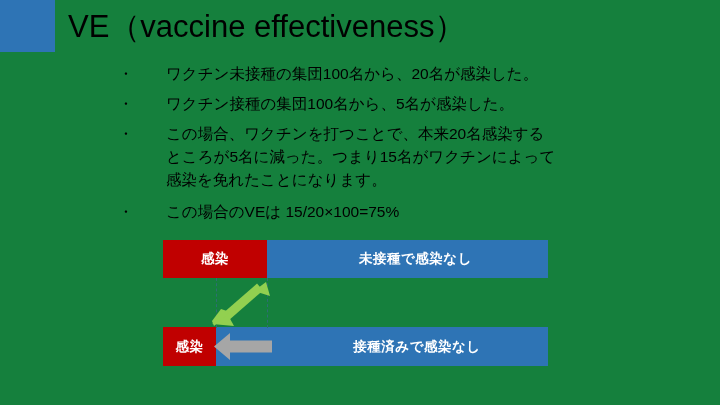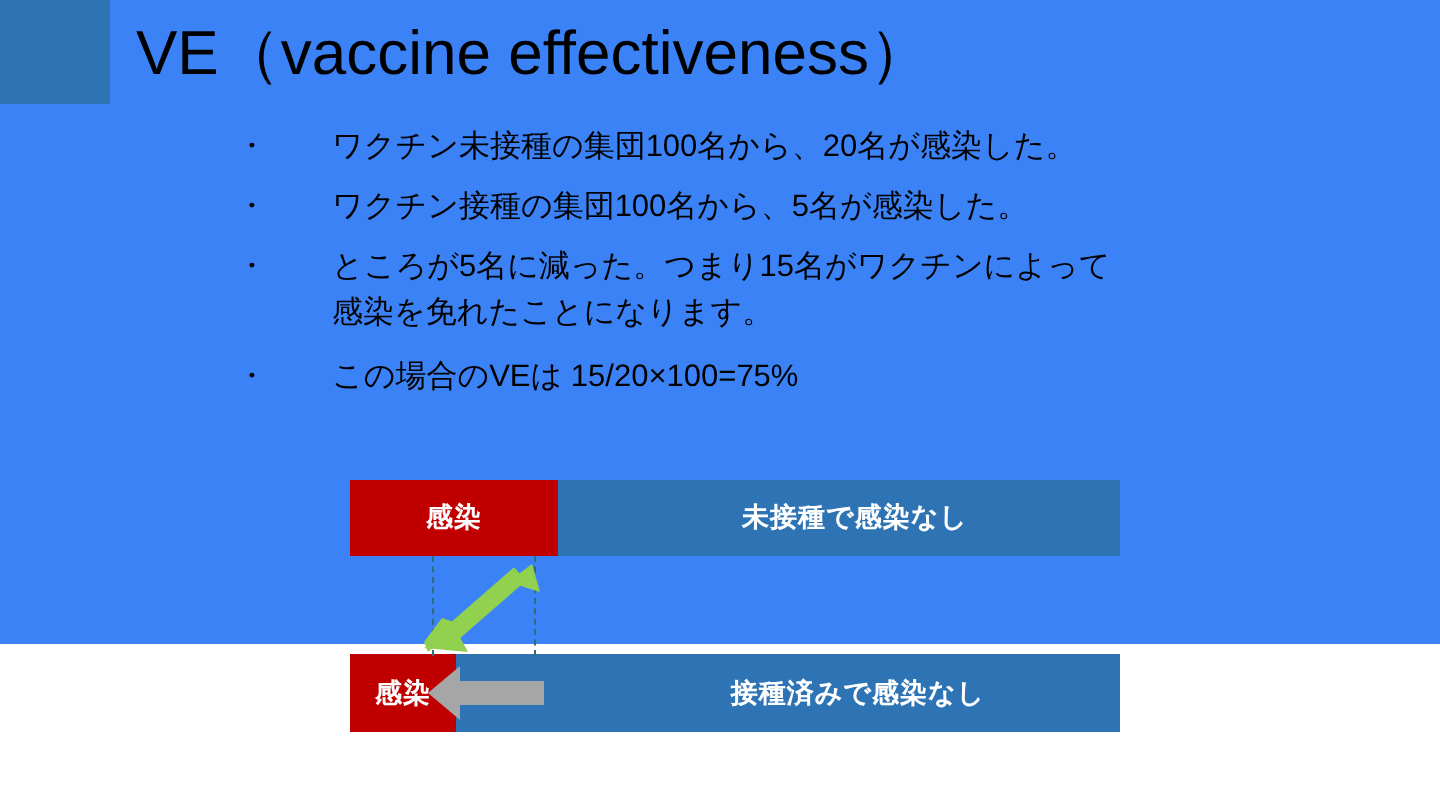--- a/index.html
+++ b/index.html
@@ -11,22 +11,22 @@
     height: 405px;
     background: #ffffff;
     font-family: "Liberation Sans", sans-serif;
     overflow: hidden;
     position: relative;
   }
   #slide {
     position: absolute;
     left: 0; top: 0;
     width: 720px;
-    height: 322px;
-    background: #3b82f6;
+    height: 405px;
+    background: #15803d;
   }
 
   
   #title-accent-bar {
     position: absolute;
     left: 0;
     top: 0;
     width: 55px;
     height: 52px;
     background: #2E74B5;
@@ -82,21 +82,20 @@
     position: absolute;
     left: 0;
     top: 0;
     width: 720px;
     height: 405px;
     pointer-events: none;
   }
   .bar-group {
     position: absolute;
     pointer-events: auto;
-    margin-left: 12px;
   }
   #bar-unvaccinated {
     left: 163px;
     top: 240px;
     width: 369px;
     height: 38px;
   }
   #bar-vaccinated {
     left: 163px;
     top: 327px;
@@ -195,20 +194,21 @@
     <div class="bullet-row" id="bullet-row-1">
       <span class="bullet-marker">・</span>
       <span class="bullet-text">
         <span class="ln">ワクチン接種の集団100名から、5名が感染した。</span>
       </span>
     </div>
 
     <div class="bullet-row" id="bullet-row-3">
       <span class="bullet-marker">・</span>
       <span class="bullet-text">
+        <span class="ln">この場合、ワクチンを打つことで、本来20名感染する</span>
         <span class="ln">ところが5名に減った。つまり15名がワクチンによって</span>
         <span class="ln">感染を免れたことになります。</span>
       </span>
     </div>
 
     <div class="bullet-row" id="bullet-row-4">
       <span class="bullet-marker">・</span>
       <span class="bullet-text">
         <span class="ln">この場合のVEは 15/20×100=75%</span>
       </span>

